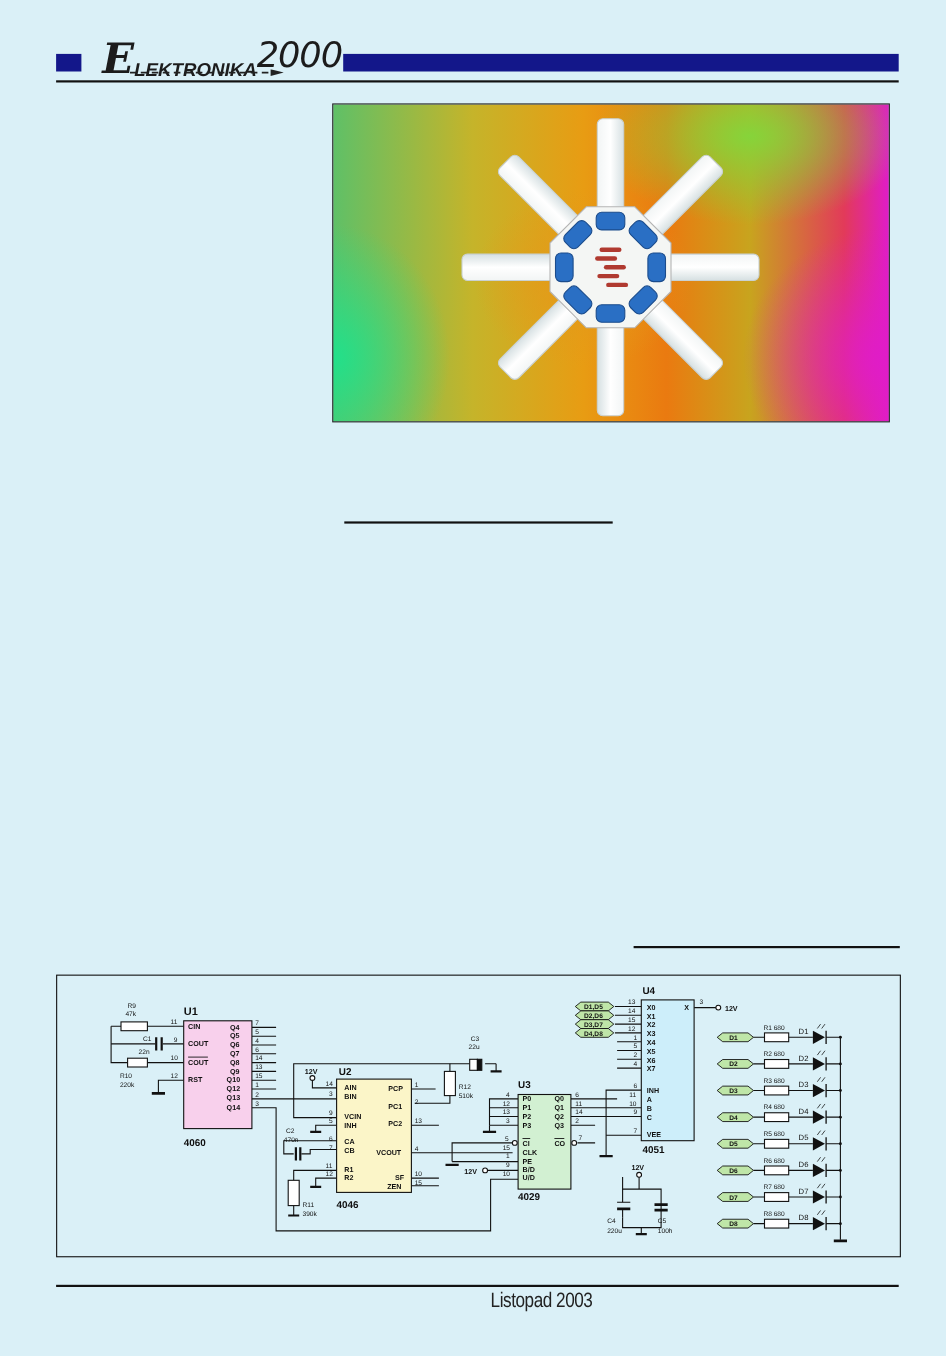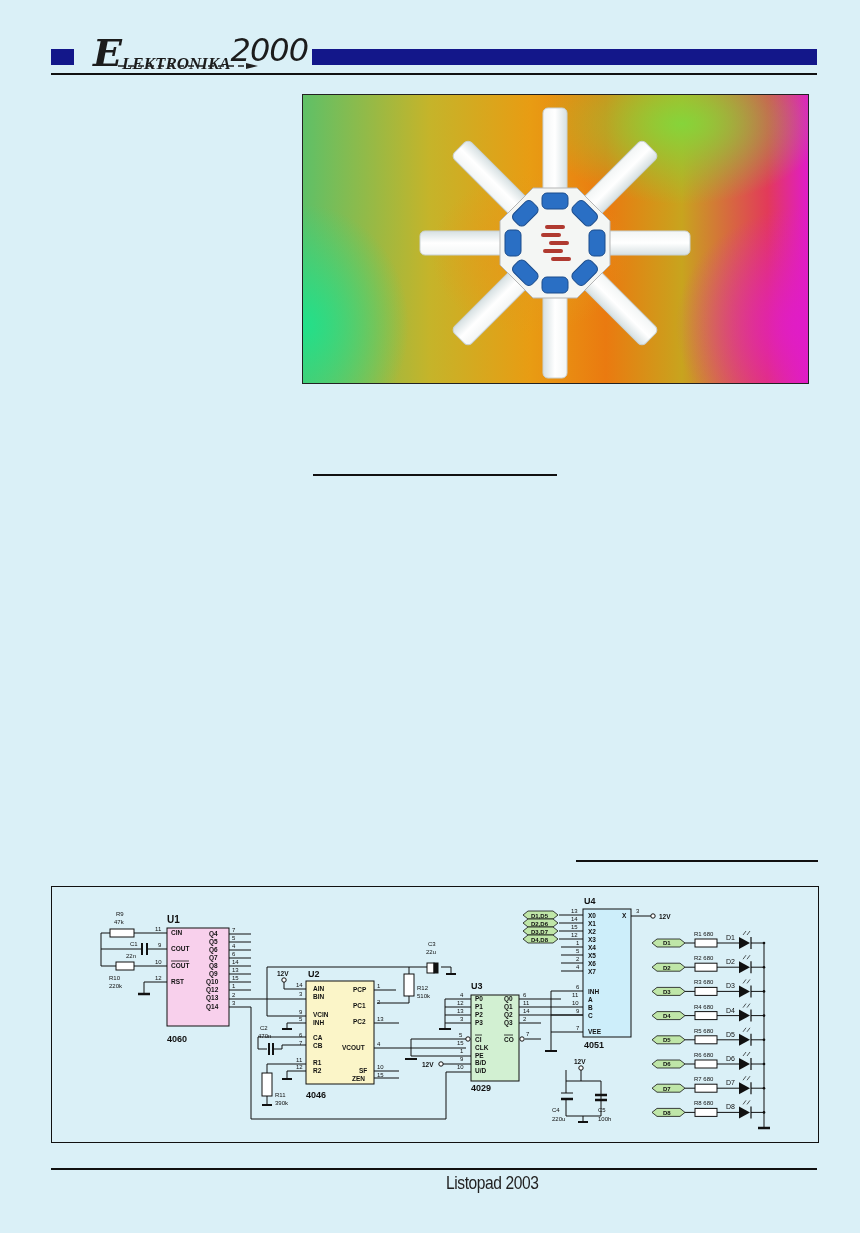--- a/index.html
+++ b/index.html
@@ -3,21 +3,21 @@
 <meta charset="utf-8">
 <style>
   html,body{margin:0;padding:0;}
   body{width:860px;height:1233px;background:#daf0f7;position:relative;overflow:hidden;font-family:"Liberation Sans",sans-serif;}
   .abs{position:absolute;}
   .hdr-block-left{left:51px;top:49px;width:23px;height:16px;background:#13178a;}
   .hdr-block-right{left:312px;top:49px;width:505px;height:16px;background:#13178a;}
   .hdr-rule{left:51px;top:73px;width:766px;height:2px;background:#111;}
   .logo{left:93px;top:33px;height:40px;white-space:nowrap;}
   .logo .E{font-family:"DejaVu Serif",serif;font-style:italic;font-weight:bold;font-size:38px;color:#1c1c1c;line-height:40px;vertical-align:top;}
-  .logo .rest{font-family:Liberation Serif, serif;font-style:italic;font-weight:bold;font-size:17px;color:#1c1c1c;position:relative;top:6px;letter-spacing:0px;}
+  .logo .rest{font-family:Liberation Sans, sans-serif;font-style:italic;font-weight:bold;font-size:17px;color:#1c1c1c;position:relative;top:6px;letter-spacing:0px;}
   .logo .yr{font-family:"DejaVu Sans",sans-serif;font-style:italic;font-size:32px;color:#1c1c1c;position:relative;top:-2px;letter-spacing:-1px;font-weight:300;}
   .logo-arrow{left:118px;top:63px;width:140px;height:6px;}
   .photo{left:302px;top:94px;width:505px;height:288px;border:1px solid #222;overflow:hidden;
     background:
       radial-gradient(ellipse 28% 40% at 45% 55%, #e39a1a 0%, rgba(227,154,26,0) 70%),
       radial-gradient(ellipse 35% 55% at 100% 80%, #e01cc8 0%, rgba(224,28,200,0.0) 75%),
       radial-gradient(ellipse 40% 40% at 75% 10%, #86d43a 0%, rgba(134,212,58,0) 70%),
       radial-gradient(ellipse 30% 60% at 0% 80%, #22e08a 0%, rgba(34,224,138,0) 70%),
       linear-gradient(90deg,#5fc067 0%, #c5b42a 25%, #e89c13 45%, #ea7a10 60%, #c8a41e 75%, #e23a5a 92%, #e01cc8 100%);}
   .rule-mid{left:313px;top:474px;width:244px;height:2px;background:#111;}

